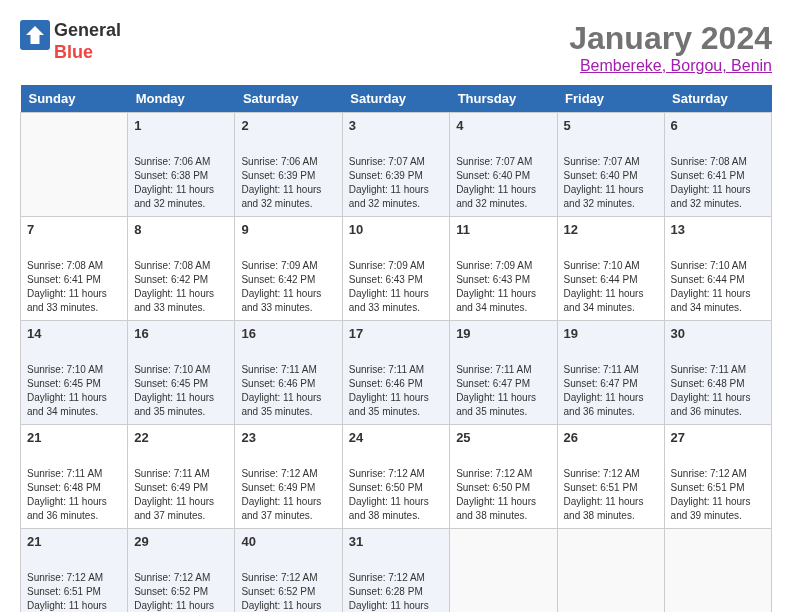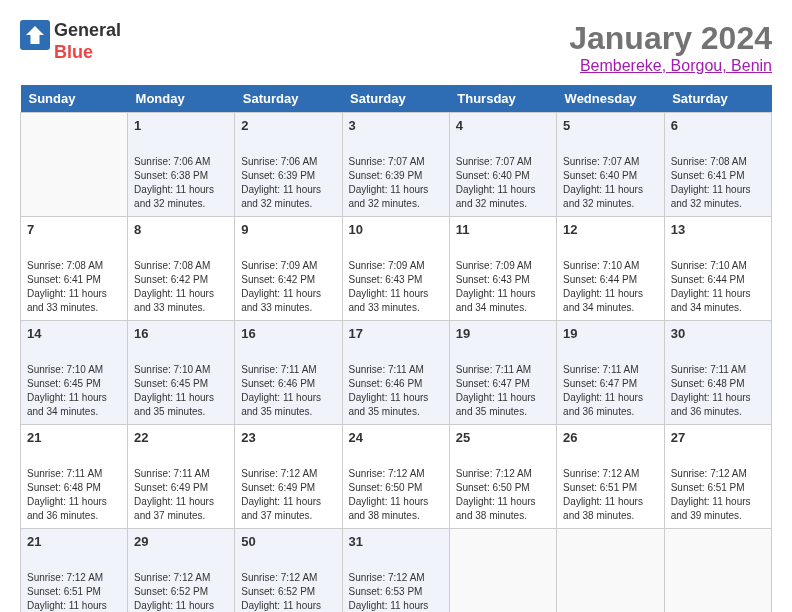--- a/index.html
+++ b/index.html
@@ -110,21 +110,21 @@
 </div>
 
 <table>
   <thead>
     <tr>
     <th>Sunday</th>
         <th>Monday</th>
         <th>Saturday</th>
         <th>Saturday</th>
         <th>Thursday</th>
-        <th>Wednesday</th>
+        <th>Friday</th>
         <th>Saturday</th>
       </tr>
   </thead>
   <tbody id="calendar-body">
   <tr>
         <td class="empty-cell"></td>
         <td>
           <span class="day-number">1</span>
           <div class="day-info">
             <span>Sunrise: 7:06 AM</span><br>
@@ -358,32 +358,32 @@
         </td>
         <td>
           <span class="day-number">29</span>
           <div class="day-info">
             <span>Sunrise: 7:12 AM</span><br>
             <span>Sunset: 6:52 PM</span><br>
             <span>Daylight: 11 hours and 39 minutes.</span>
           </div>
         </td>
         <td>
-          <span class="day-number">50</span>
+          <span class="day-number">40</span>
           <div class="day-info">
             <span>Sunrise: 7:12 AM</span><br>
             <span>Sunset: 6:52 PM</span><br>
             <span>Daylight: 11 hours and 40 minutes.</span>
           </div>
         </td>
         <td>
           <span class="day-number">31</span>
           <div class="day-info">
             <span>Sunrise: 7:12 AM</span><br>
-            <span>Sunset: 6:53 PM</span><br>
+            <span>Sunset: 6:28 PM</span><br>
             <span>Daylight: 11 hours and 40 minutes.</span>
           </div>
         </td>
         <td class="empty-cell"></td>
         <td class="empty-cell"></td>
         <td class="empty-cell"></td>
       </tr>
     </tbody>
 </table>
 

